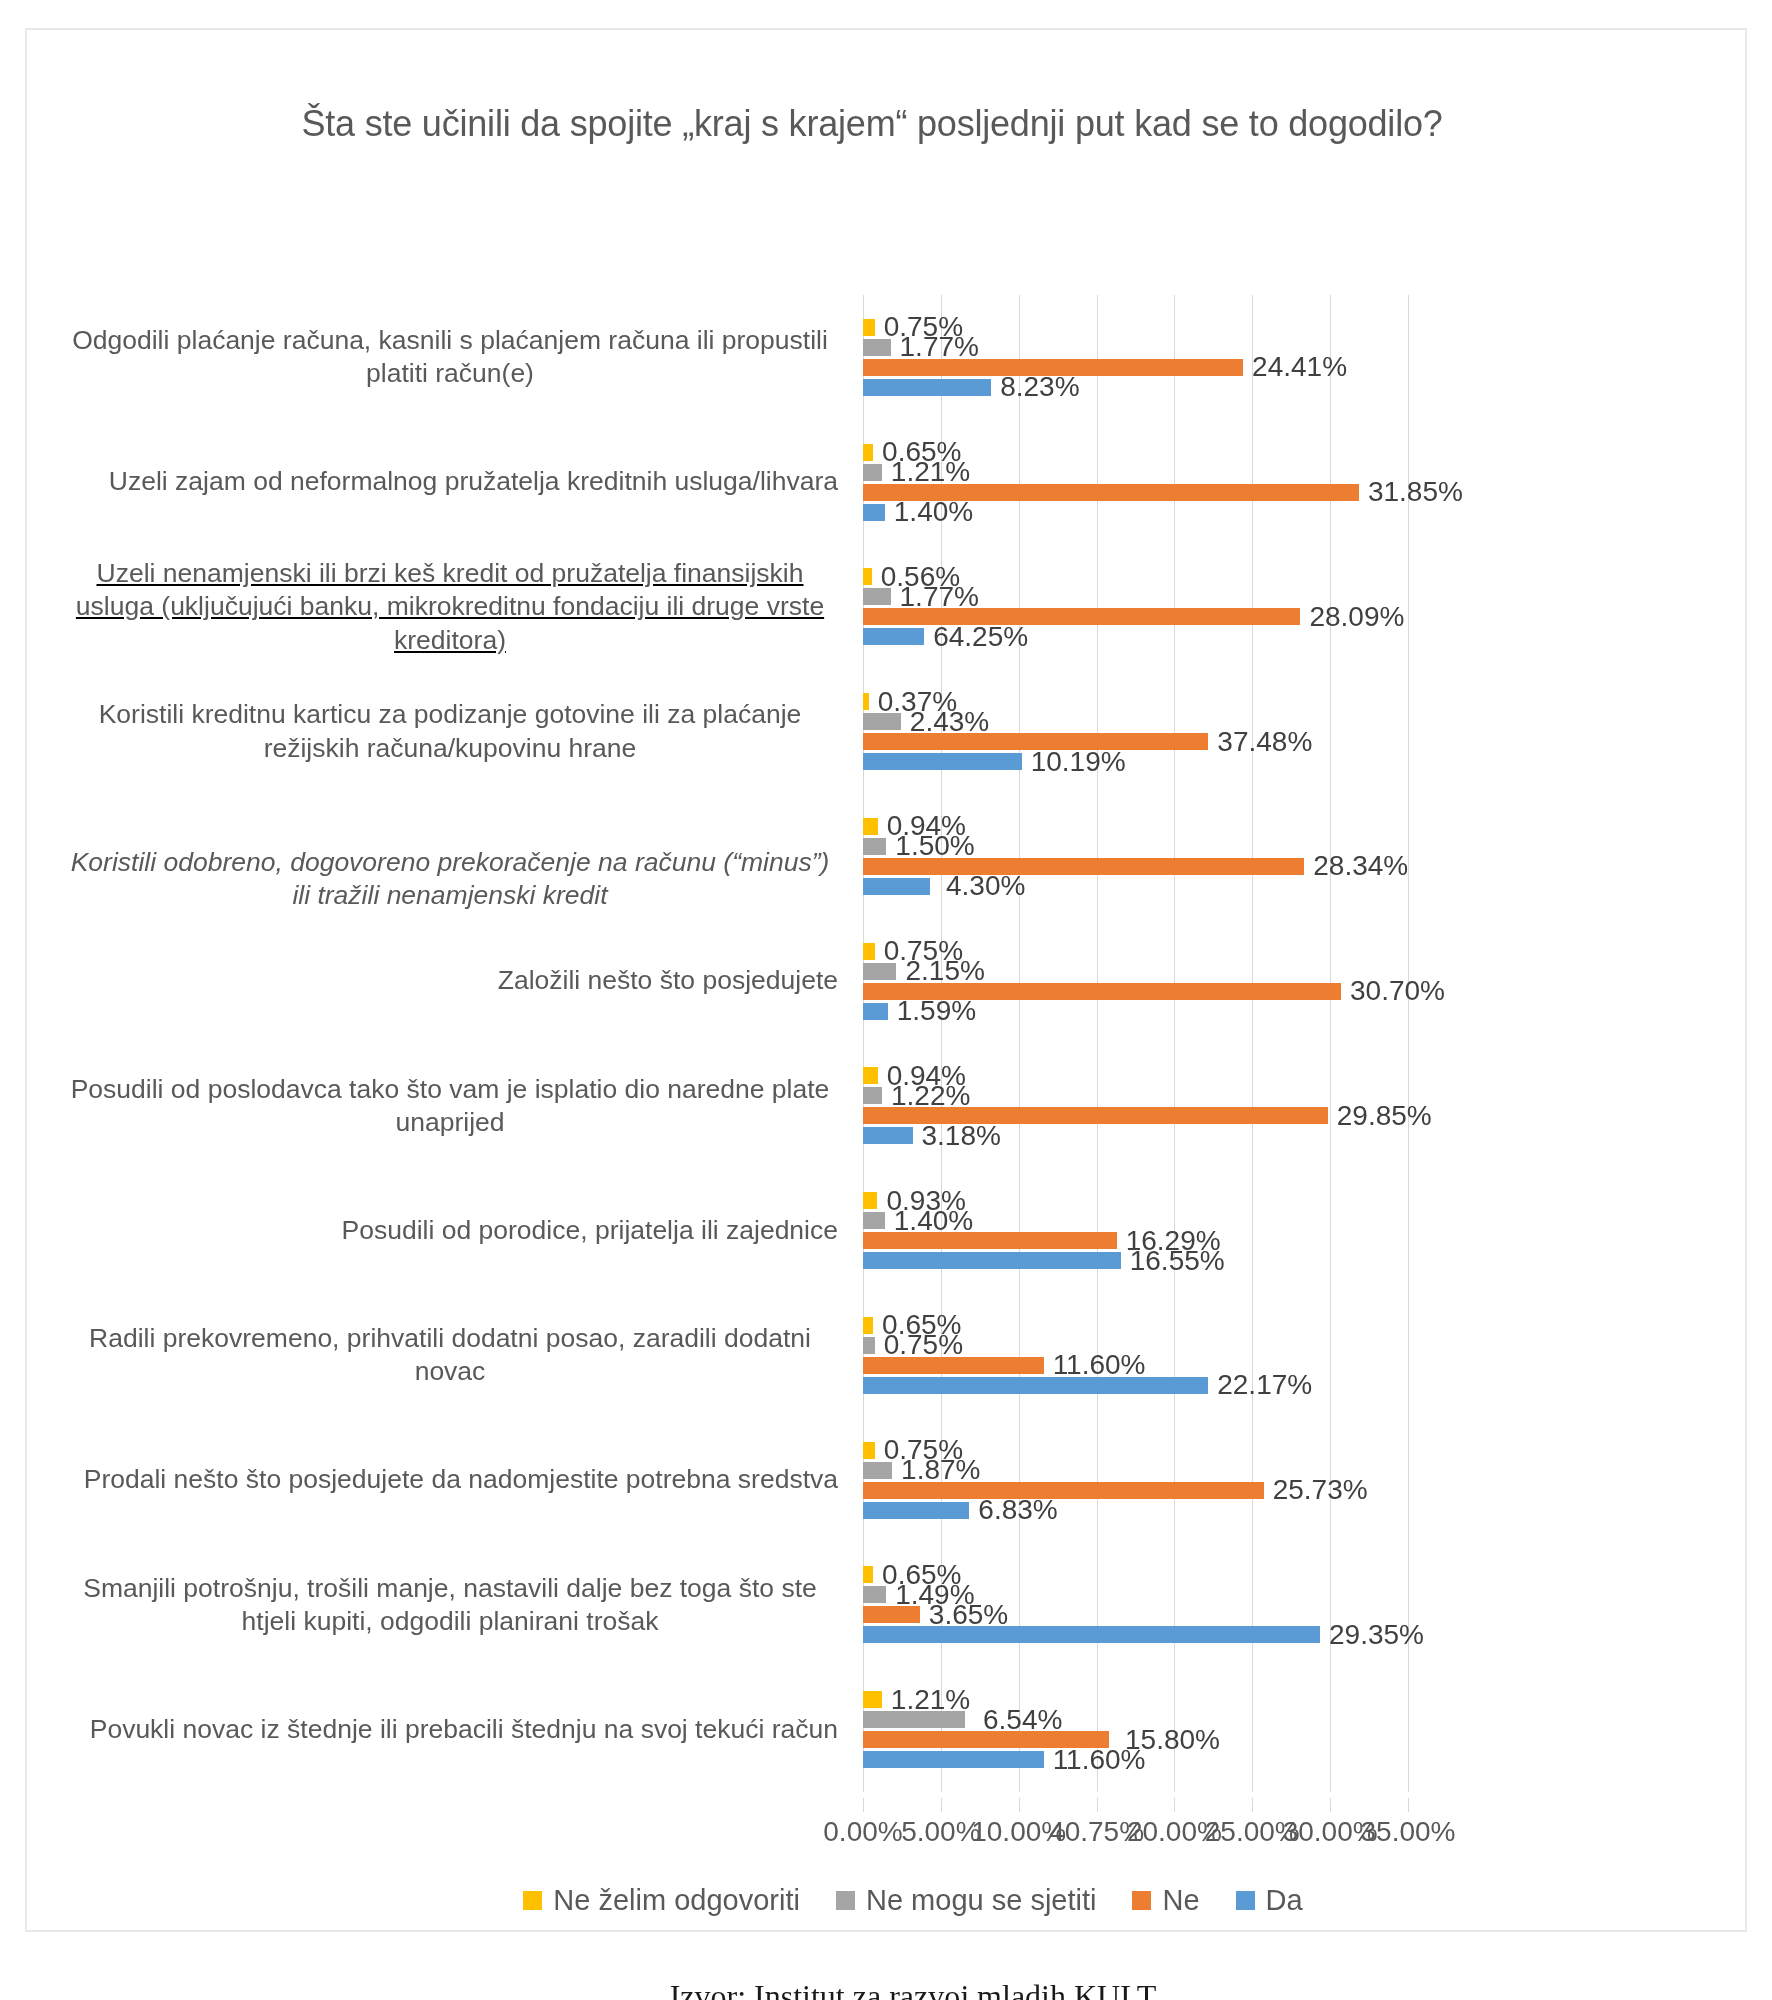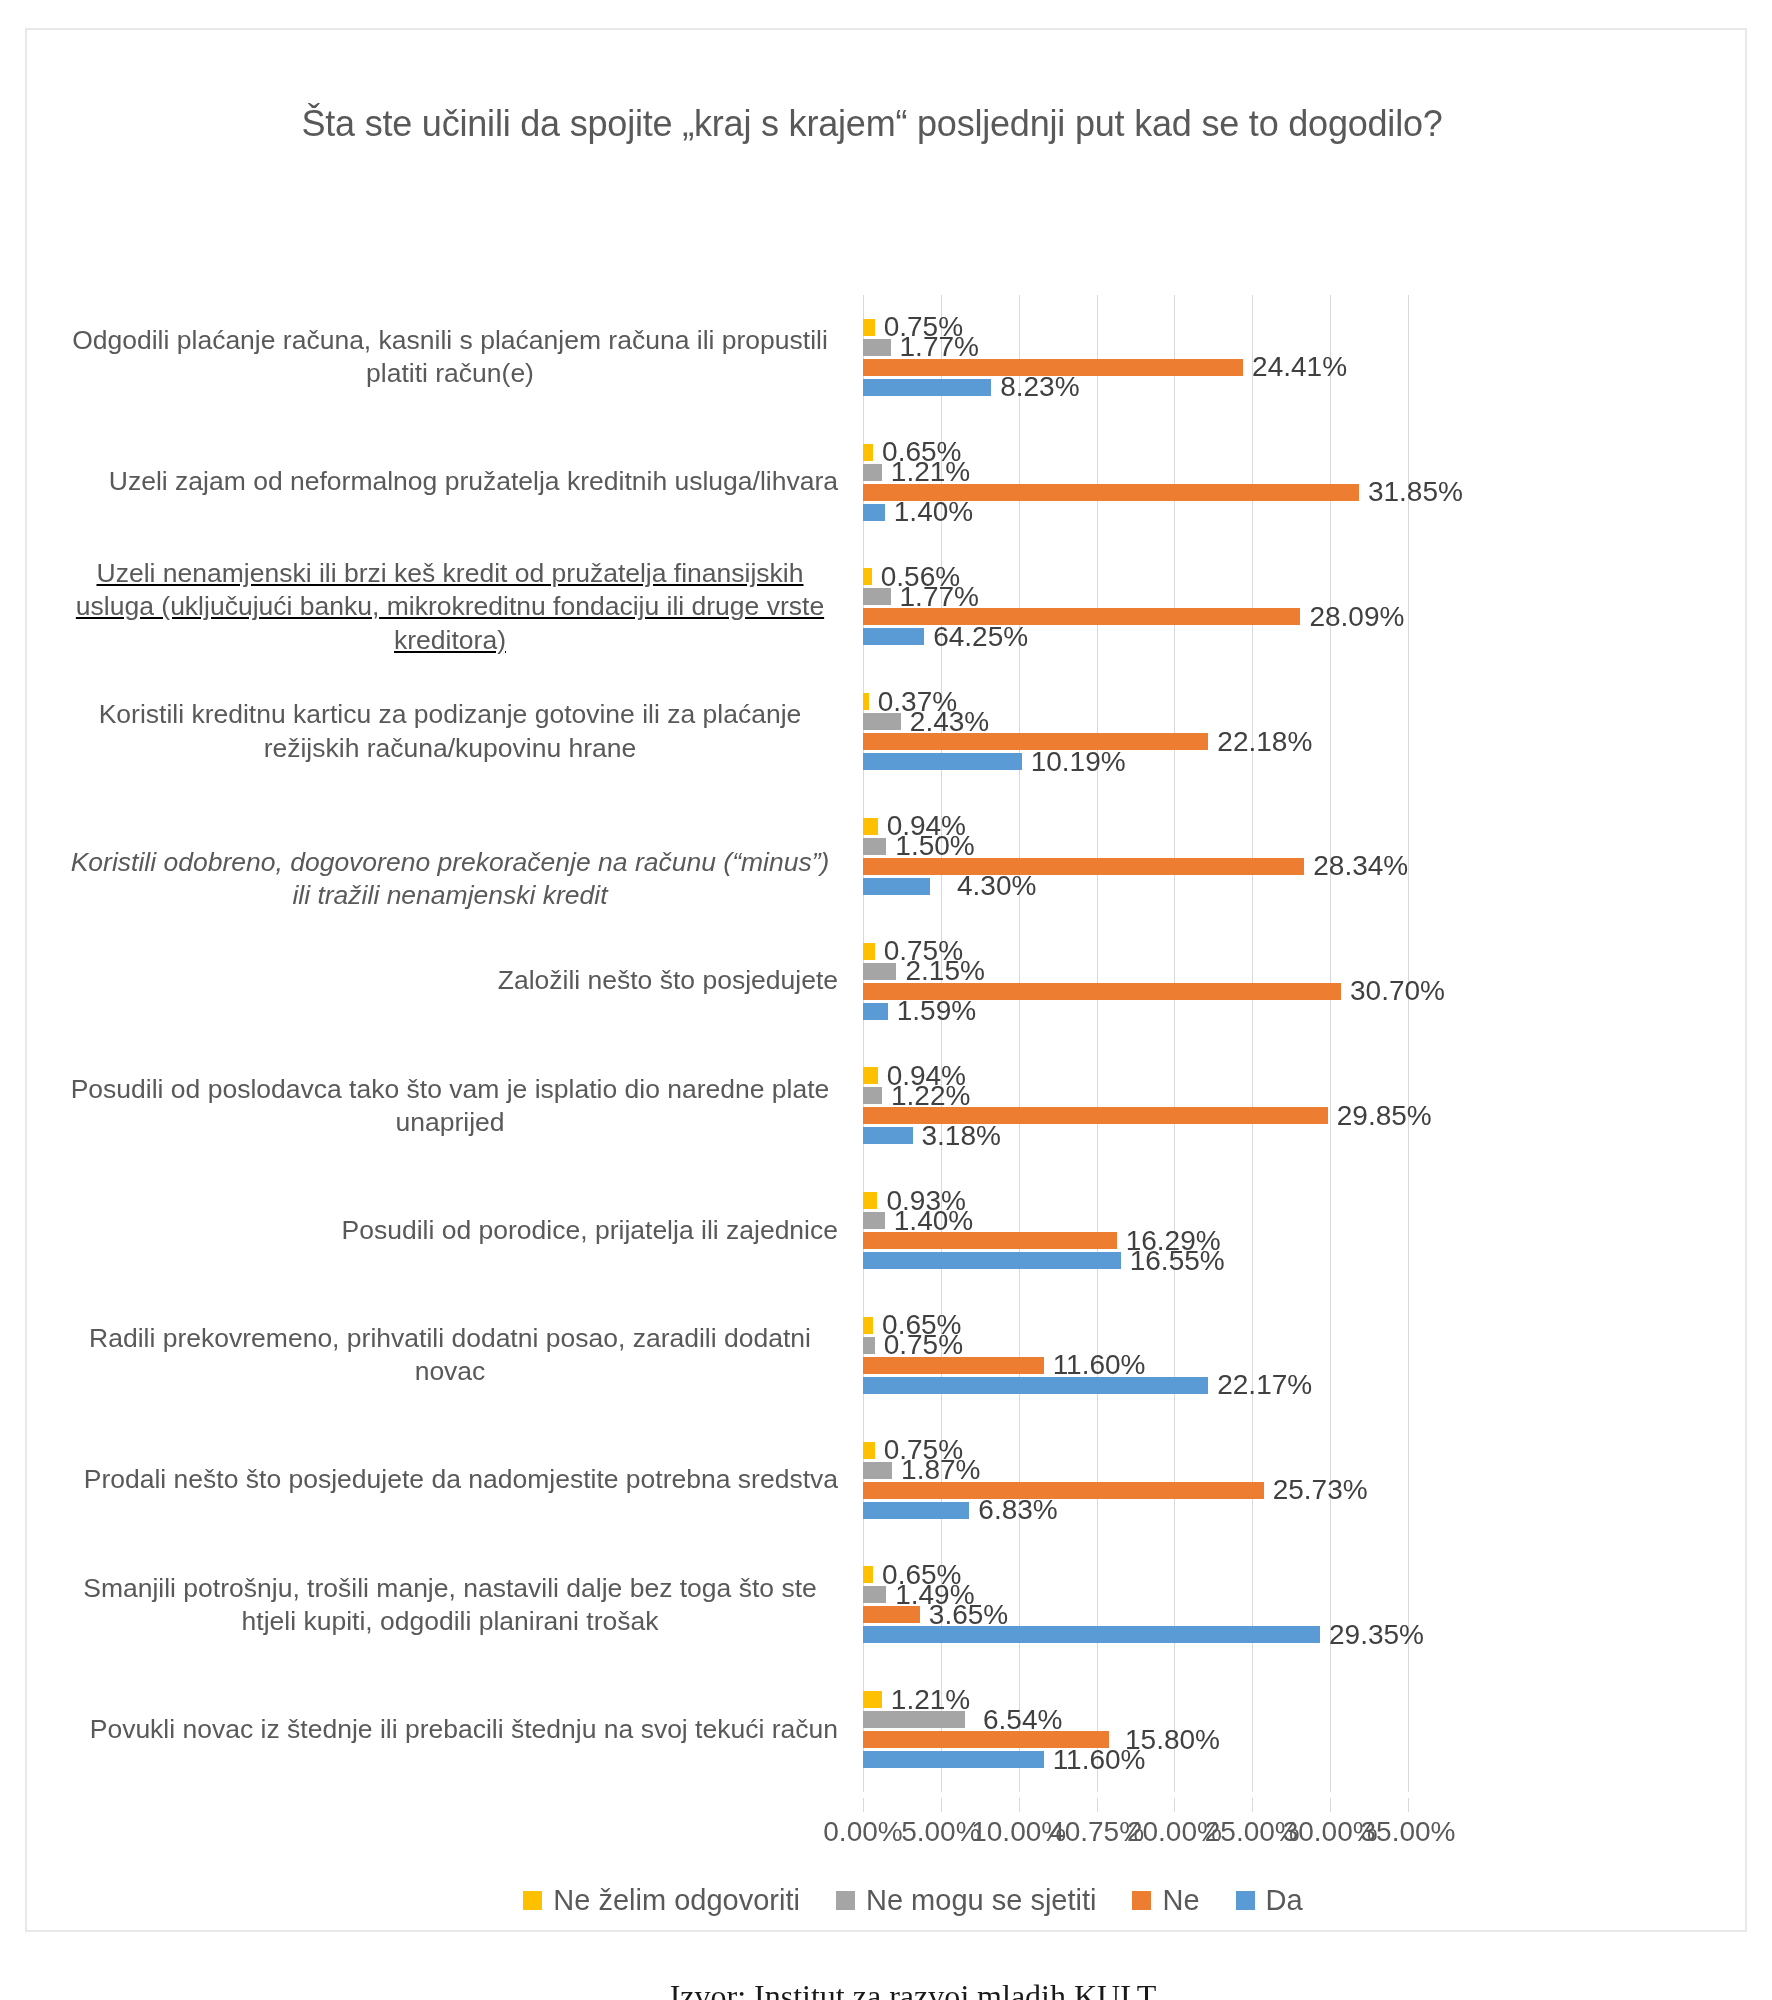--- a/index.html
+++ b/index.html
@@ -156,33 +156,33 @@
           <div class="blab" style="left: 446.401px; top: 72.375px;">28.09%</div>
           <div class="bar" style="top: 83.875px; width: 61.1957px; background: rgb(91, 155, 213);"></div>
           <div class="blab" style="left: 70.1957px; top: 92.375px;">64.25%</div>
         </div>
         <div class="group" style="top: 374.25px; height: 124.75px;">
           <div class="bar" style="top: 23.875px; width: 5.76143px; background: rgb(255, 192, 0);"></div>
           <div class="blab" style="left: 14.7614px; top: 32.375px;">0.37%</div>
           <div class="bar" style="top: 43.875px; width: 37.8386px; background: rgb(165, 165, 165);"></div>
           <div class="blab" style="left: 46.8386px; top: 52.375px;">2.43%</div>
           <div class="bar" style="top: 63.875px; width: 345.374px; background: rgb(237, 125, 49);"></div>
-          <div class="blab" style="left: 354.374px; top: 72.375px;">22.18%</div>
+          <div class="blab" style="left: 354.374px; top: 72.375px;">37.48%</div>
           <div class="bar" style="top: 83.875px; width: 158.673px; background: rgb(91, 155, 213);"></div>
           <div class="blab" style="left: 167.673px; top: 92.375px;">10.19%</div>
         </div>
         <div class="group" style="top: 499px; height: 124.75px;">
           <div class="bar" style="top: 23.875px; width: 14.6371px; background: rgb(255, 192, 0);"></div>
           <div class="blab" style="left: 23.6371px; top: 32.375px;">0.94%</div>
           <div class="bar" style="top: 43.875px; width: 23.3571px; background: rgb(165, 165, 165);"></div>
           <div class="blab" style="left: 32.3571px; top: 52.375px;">1.50%</div>
           <div class="bar" style="top: 63.875px; width: 441.294px; background: rgb(237, 125, 49);"></div>
           <div class="blab" style="left: 450.294px; top: 72.375px;">28.34%</div>
           <div class="bar" style="top: 83.875px; width: 66.9571px; background: rgb(91, 155, 213);"></div>
-          <div class="blab" style="left: 94px; top: 92.375px;">4.30%</div>
+          <div class="blab" style="left: 83px; top: 92.375px;">4.30%</div>
         </div>
         <div class="group" style="top: 623.75px; height: 124.75px;">
           <div class="bar" style="top: 23.875px; width: 11.6786px; background: rgb(255, 192, 0);"></div>
           <div class="blab" style="left: 20.6786px; top: 32.375px;">0.75%</div>
           <div class="bar" style="top: 43.875px; width: 33.4786px; background: rgb(165, 165, 165);"></div>
           <div class="blab" style="left: 42.4786px; top: 52.375px;">2.15%</div>
           <div class="bar" style="top: 63.875px; width: 478.043px; background: rgb(237, 125, 49);"></div>
           <div class="blab" style="left: 487.043px; top: 72.375px;">30.70%</div>
           <div class="bar" style="top: 83.875px; width: 24.7586px; background: rgb(91, 155, 213);"></div>
           <div class="blab" style="left: 33.7586px; top: 92.375px;">1.59%</div>

